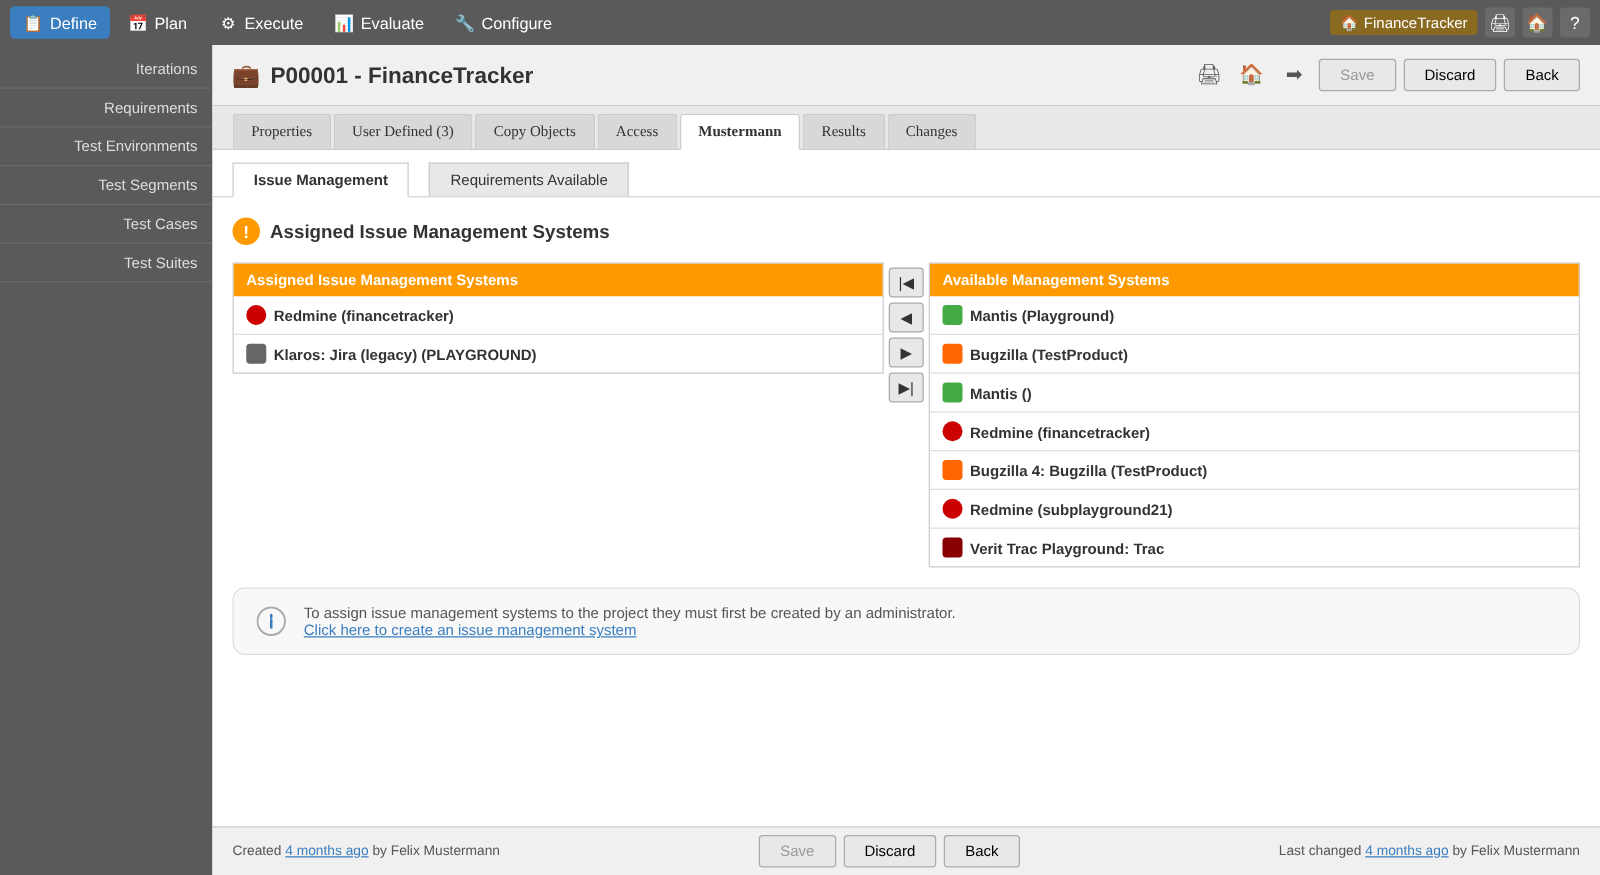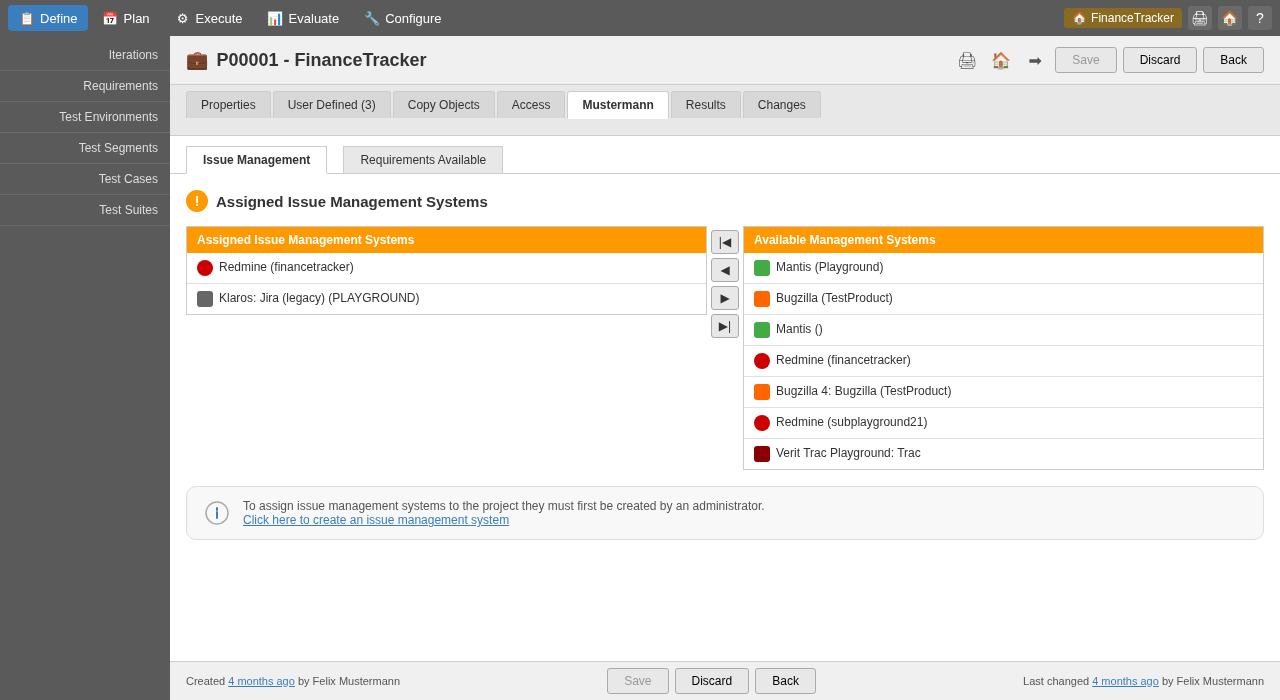--- a/index.html
+++ b/index.html
@@ -136,22 +136,23 @@
       display: flex;
       gap: 6px;
       align-items: center;
     }
 
     
     .tabs {
       display: flex;
       background: #e8e8e8;
       border-bottom: 1px solid #ccc;
-      padding: 6px 16px 17px;
+      padding: 6px 16px 0;
       gap: 2px;
+      font-family: Liberation Serif, serif;
     }
     .tab {
       padding: 6px 14px;
       border: 1px solid #ccc;
       border-bottom: none;
       border-radius: 3px 3px 0 0;
       cursor: pointer;
       background: #d8d8d8;
       font-size: 12px;
       color: #333;
@@ -230,23 +231,24 @@
       background: #f90;
       color: #fff;
       font-weight: bold;
       padding: 6px 10px;
       font-size: 12px;
     }
     .mgmt-item {
       padding: 7px 10px;
       border-bottom: 1px solid #e0e0e0;
       display: flex;
-      align-items: flex-start;
+      align-items: flex-end;
       gap: 6px;
       font-size: 12px;
+      font-weight: bold;
     }
     .mgmt-item:last-child { border-bottom: none; }
 
     .mgmt-controls {
       width: 36px;
       display: flex;
       flex-direction: column;
       align-items: center;
       justify-content: center;
       gap: 4px;

